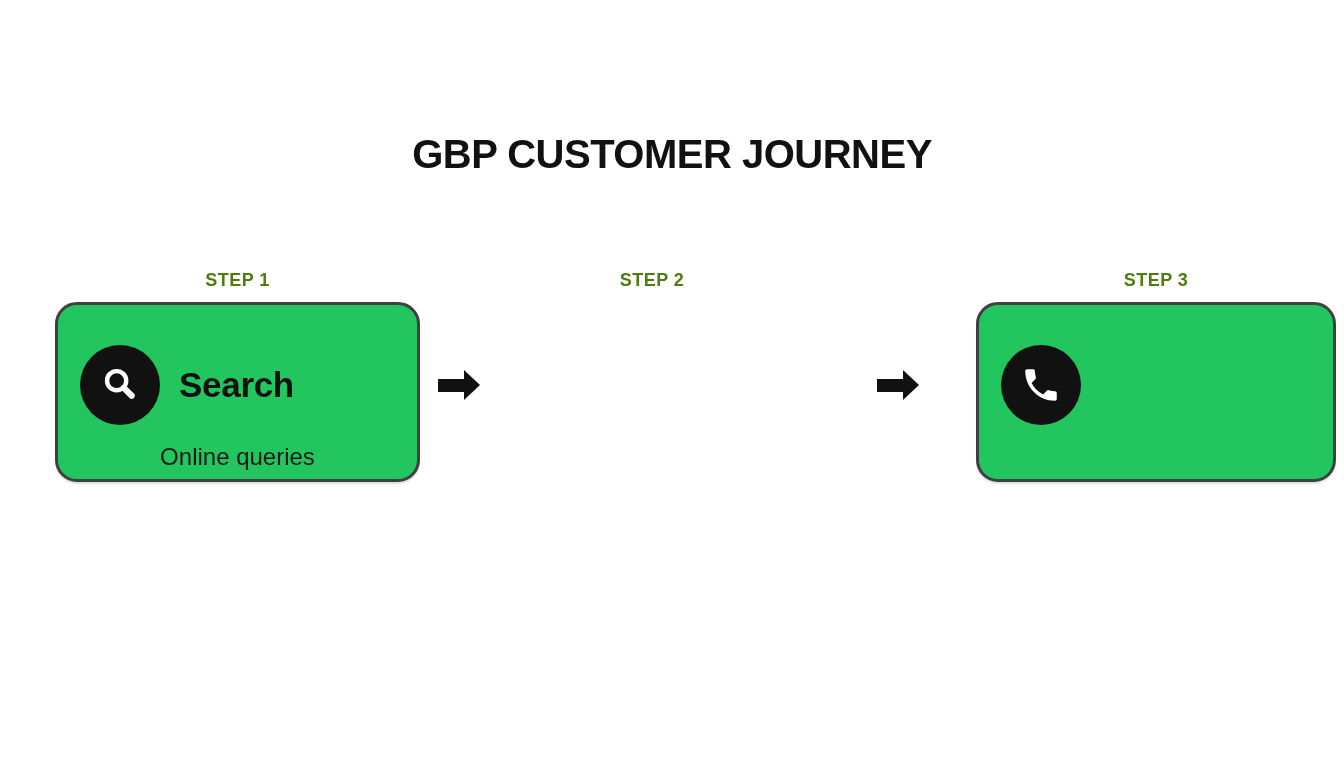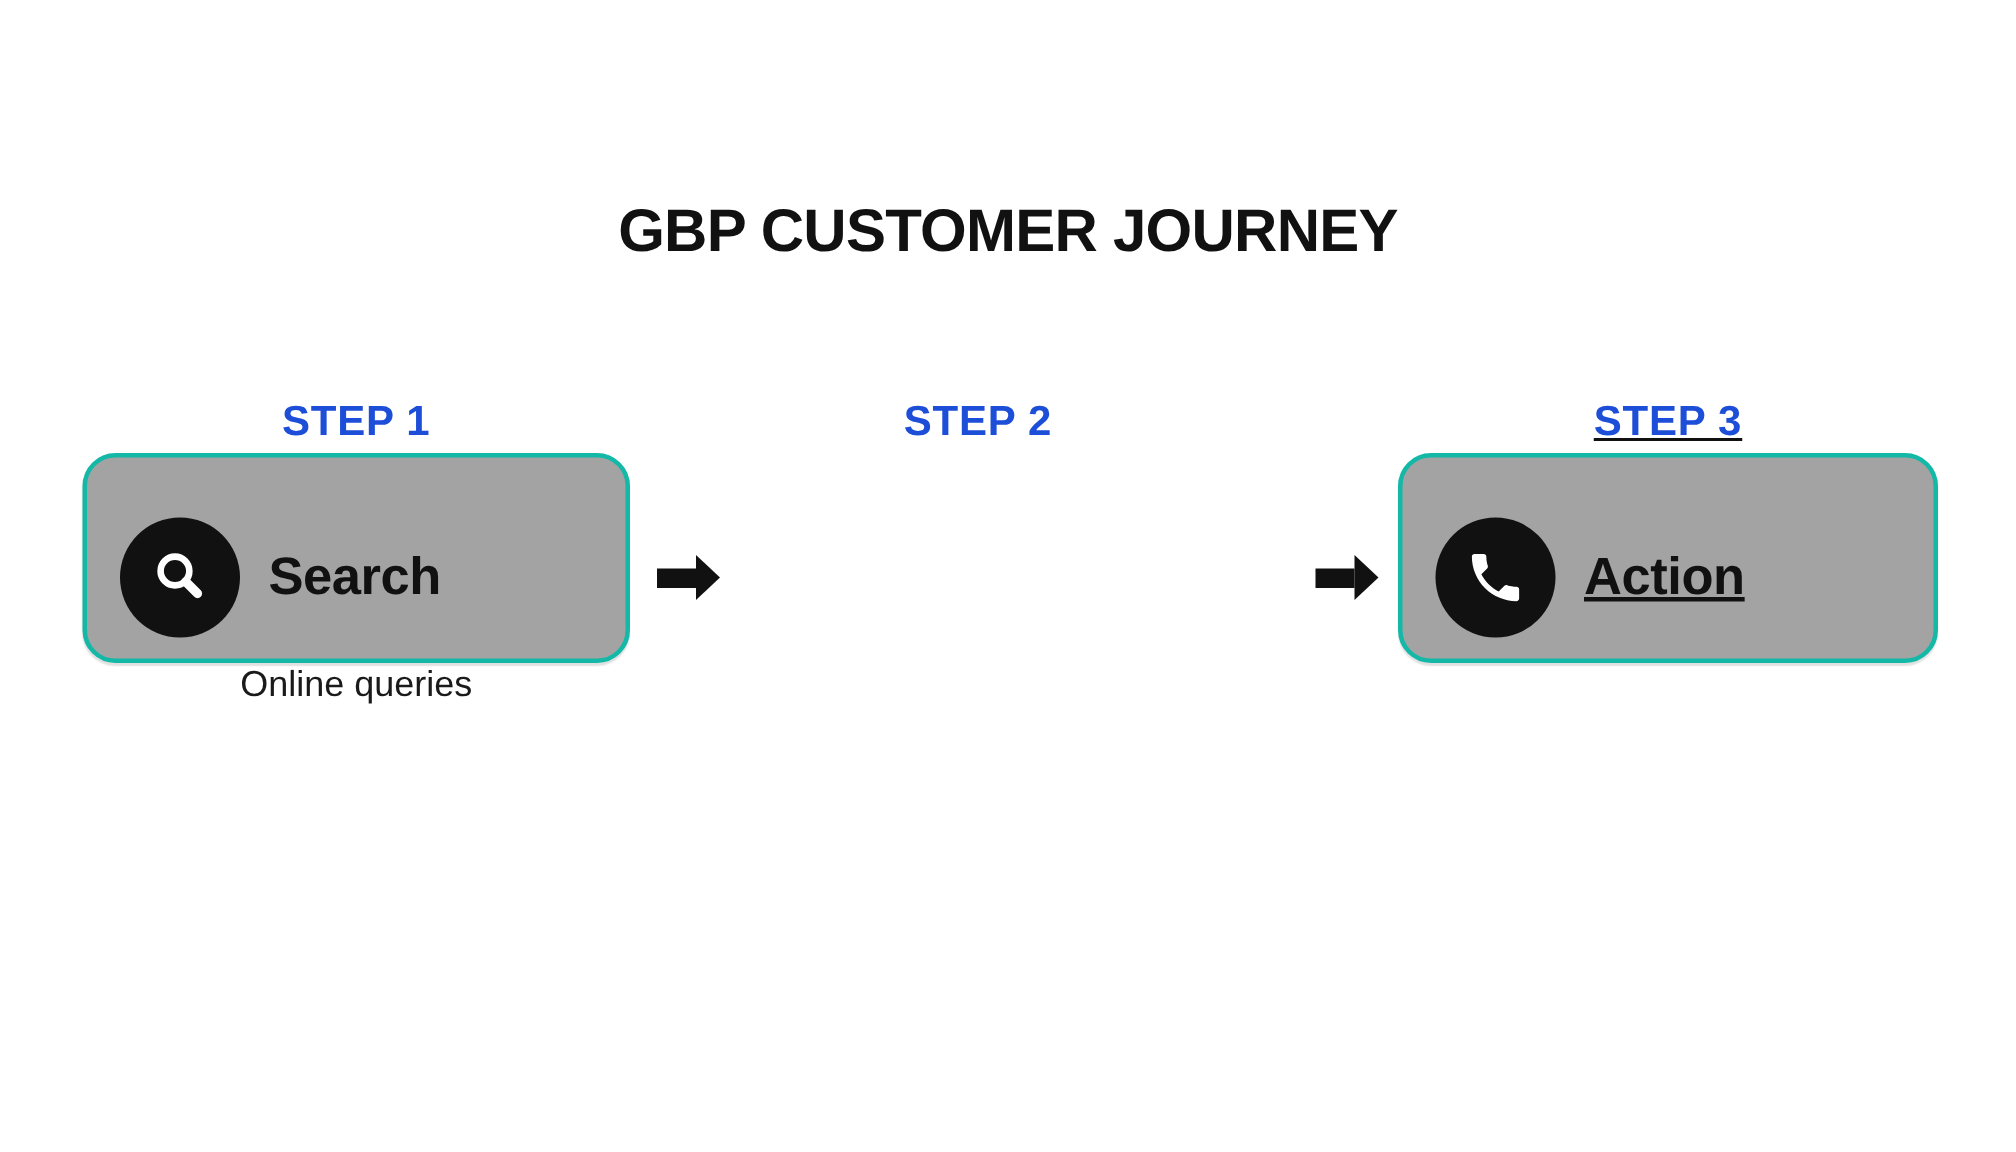--- a/index.html
+++ b/index.html
@@ -26,33 +26,33 @@
     font-weight: 700;
     letter-spacing: -0.5px;
     color: #111111;
   }
   .step-group {
     position: absolute;
     top: 268px;
   }
   .step-label {
     text-align: center;
-    font-size: 28px;
+    font-size: 18px;
     font-weight: 700;
     letter-spacing: 0.5px;
-    color: #1d4ed8;
+    color: #4d7c0f;
     margin-bottom: 9px;
     height: 25px;
     line-height: 25px;
   }
   .step-card {
-    height: 140px;
-    border: 3px solid #14b8a6;
+    height: 180px;
+    border: 3px solid #404040;
     border-radius: 22px;
-    background: #a3a3a3;
+    background: #22c55e;
     box-sizing: border-box;
     display: flex;
     flex-direction: column;
     box-shadow: 0 2px 1px rgba(0,0,0,0.12);
   }
   .card-row {
     display: flex;
     align-items: center;
     margin-top: 40px;
     margin-left: 22px;
@@ -98,21 +98,21 @@
   .arrow-head {
     width: 0;
     height: 0;
     border-top: 15px solid transparent;
     border-bottom: 15px solid transparent;
     border-left: 16px solid #111111;
   }
   
   #step-0 { left: 55px;  width: 365px; }
   #step-1 { left: 472px; width: 360px; }
-  #step-2 { left: 932px; width: 360px; text-decoration: underline; }
+  #step-2 { left: 976px; width: 360px; }
   #arrow-0 { left: 438px; }
   #arrow-1 { left: 877px; }
 </style>
 </head>
 <body>
 
 <div class="canvas">
 
   <div class="page-title">GBP CUSTOMER JOURNEY</div>
 
@@ -148,18 +148,17 @@
 
   <div class="step-group" id="step-2">
     <div class="step-label">STEP 3</div>
     <div class="step-card">
       <div class="card-row">
         <div class="icon-circle">
           <svg width="42" height="42" viewBox="0 0 24 24" fill="#ffffff" aria-hidden="true">
             <path d="M6.62 10.79c1.44 2.83 3.76 5.14 6.59 6.59l2.2-2.2c.27-.27.67-.36 1.02-.24 1.12.37 2.33.57 3.57.57.55 0 1 .45 1 1V20c0 .55-.45 1-1 1-9.39 0-17-7.61-17-17 0-.55.45-1 1-1h3.5c.55 0 1 .45 1 1 0 1.25.2 2.45.57 3.57.11.35.03.74-.25 1.02l-2.2 2.2z"></path>
           </svg>
         </div>
-        <div class="step-title">Action</div>
       </div>
     </div>
   </div>
 
 </div>
 
 </body></html>

